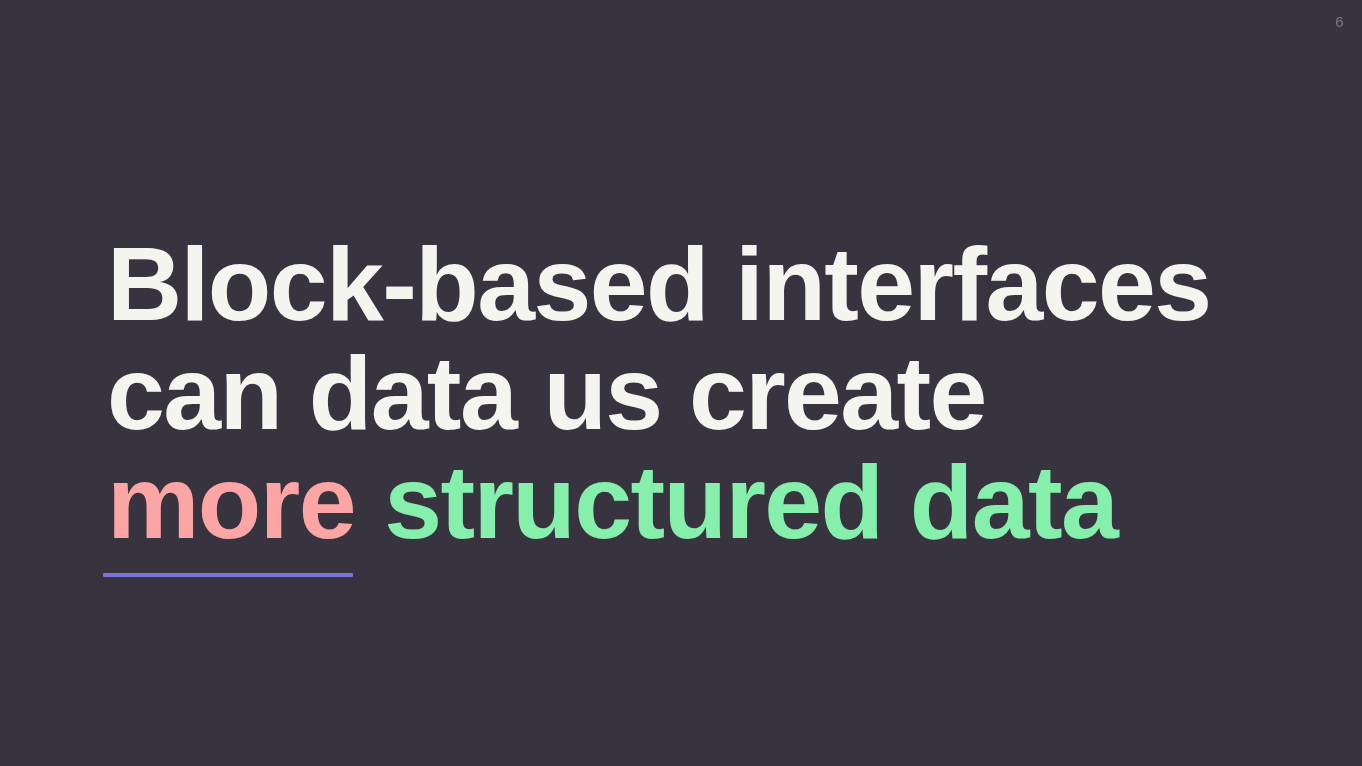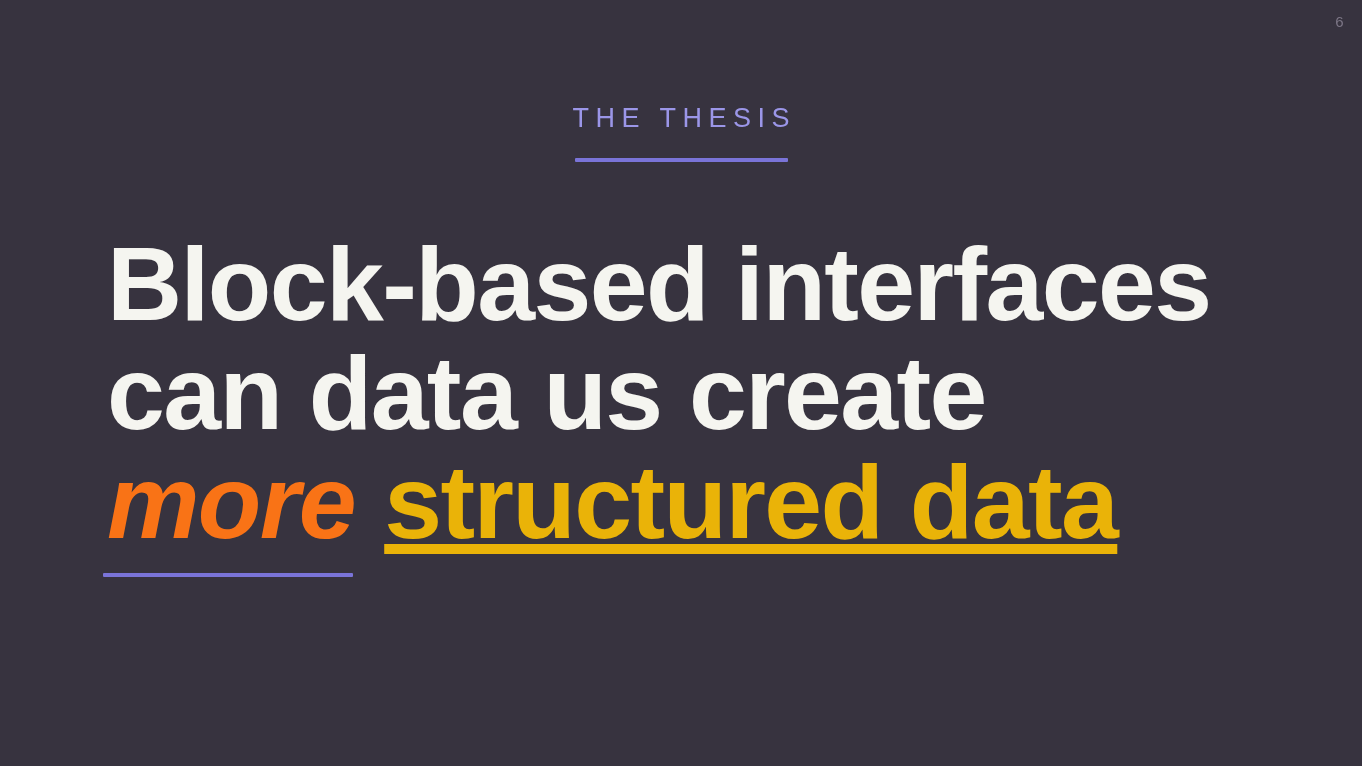--- a/index.html
+++ b/index.html
@@ -78,27 +78,25 @@
     white-space: nowrap;
   }
 
   .headline .line {
     display: block;
     height: 109px;
     position: relative;
   }
 
   .accent {
-    color: #eab308;
-    text-decoration: underline;
+    color: #86efac;
   }
 
   .accent-em {
-    color: #f97316;
-    font-style: italic;
+    color: #fca5a5;
     position: relative;
     padding-right: 2px;
   }
 
   
   .accent-em::after {
     content: "";
     position: absolute;
     left: -4px;
     right: 4px;
@@ -108,24 +106,20 @@
     border-radius: 1px;
   }
 </style>
 </head>
 <body>
 
 <div class="slide">
 
   <div class="page-number">6</div>
 
-  <div class="kicker-block">
-    <div class="kicker-text">THE THESIS</div>
-    <div class="kicker-rule"></div>
-  </div>
 
   <h1 class="headline">
     <span class="line">
       <span>Block-based interfaces</span>
     </span>
     <span class="line">
       <span>can data us create</span>
     </span>
     <span class="line">
       <span class="accent-em">more</span><span> </span><span class="accent">structured data</span>

